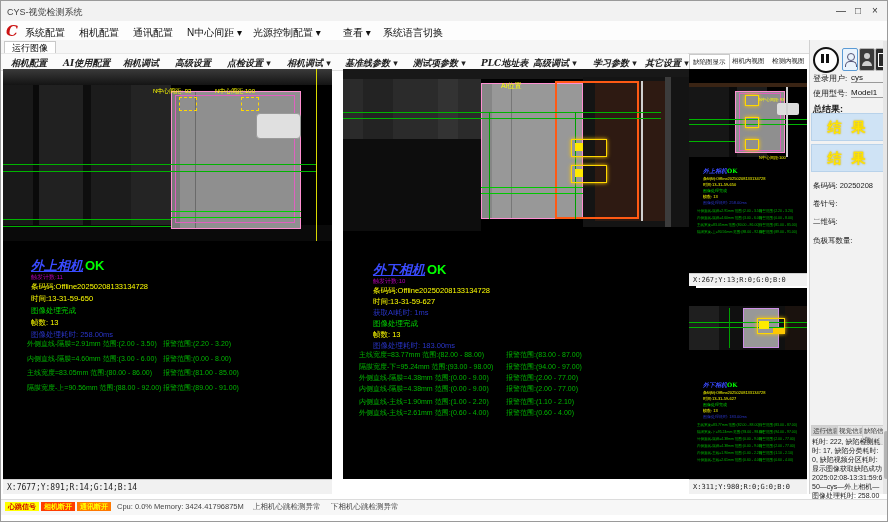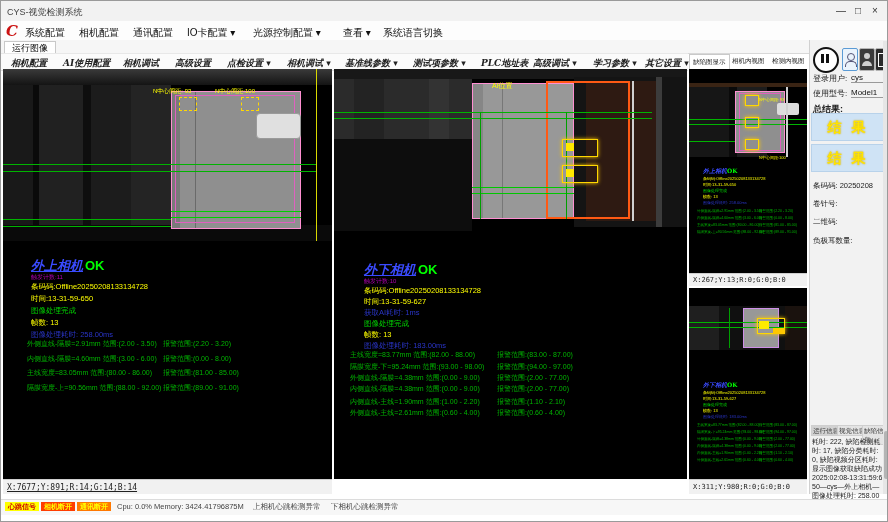--- a/index.html
+++ b/index.html
@@ -65,21 +65,21 @@
   <div class="abs" id="win-title">CYS-视觉检测系统</div>
   <div class="abs winbtn" style="right:38px;">—</div>
   <div class="abs winbtn" style="right:21px;">□</div>
   <div class="abs winbtn" style="right:4px;">×</div>
 
   <div class="abs" id="menubar"></div>
   <div class="abs" id="app-logo">C</div>
   <div class="abs menu-item" style="left:24px;">系统配置</div>
   <div class="abs menu-item" style="left:78px;">相机配置</div>
   <div class="abs menu-item" style="left:132px;">通讯配置</div>
-  <div class="abs menu-item" style="left:186px;">IO卡配置 ▾</div>
+  <div class="abs menu-item" style="left:186px;">N中心间距 ▾</div>
   <div class="abs menu-item" style="left:252px;">光源控制配置 ▾</div>
   <div class="abs menu-item" style="left:342px;">查看 ▾</div>
   <div class="abs menu-item" style="left:382px;">系统语言切换</div>
 
   <div class="abs" id="tabbar"></div>
   <div class="abs" id="tab-run">运行图像</div>
 
   <div class="abs" id="toolbar"></div>
   <div class="abs tool-item" style="left:10px;">相机配置</div>
   <div class="abs tool-item" style="left:62px;">AI使用配置</div>
@@ -129,23 +129,23 @@
     <div class="oline c-yel" style="left:28px;top:225px;">时间:13-31-59-650</div>
     <div class="oline c-grn" style="left:28px;top:237px;">图像处理完成</div>
     <div class="oline c-yel" style="left:28px;top:249px;">帧数: 13</div>
     <div class="oline c-dkb" style="left:28px;top:261px;">图像处理耗时: 258.00ms</div>
 
     <div class="mrow" style="left:24px;top:270px;"><span>外侧直线-隔膜=2.91mm 范围:(2.00 - 3.50)</span><span style="position:absolute;left:136px;">报警范围:(2.20 - 3.20)</span></div>
     <div class="mrow" style="left:24px;top:285px;"><span>内侧直线-隔膜=4.60mm 范围:(3.00 - 6.00)</span><span style="position:absolute;left:136px;">报警范围:(0.00 - 8.00)</span></div>
     <div class="mrow" style="left:24px;top:299px;"><span>主线宽度=83.05mm 范围:(80.00 - 86.00)</span><span style="position:absolute;left:136px;">报警范围:(81.00 - 85.00)</span></div>
     <div class="mrow" style="left:24px;top:314px;"><span>隔膜宽度-上=90.56mm 范围:(88.00 - 92.00)</span><span style="position:absolute;left:136px;">报警范围:(89.00 - 91.00)</span></div>
   </div>
-  <div class="coordbar" style="left:2px;top:478px;width:329px;height:15px;text-decoration:underline;">X:7677;Y:891;R:14;G:14;B:14</div>
-
-  <div class="panel" id="mid-panel" style="left:333px;top:68px;width:353px;height:410px;">
+  <div class="coordbar" style="left:2px;top:478px;width:329px;height:15px;">X:7677;Y:891;R:14;G:14;B:14</div>
+
+  <div class="panel" id="mid-panel" style="left:342px;top:68px;width:353px;height:410px;">
     <div class="abs" style="left:0;top:0;width:353px;height:10px;background:#181818;"></div>
     <div class="abs" style="left:0;top:10px;width:138px;height:60px;background:#2b2b2b;"></div>
     <div class="abs" style="left:20px;top:10px;width:30px;height:60px;background:#232323;"></div>
     <div class="abs" style="left:95px;top:10px;width:20px;height:60px;background:#333333;"></div>
     <div class="abs" style="left:0;top:70px;width:138px;height:92px;background:#0d0d0d;"></div>
     <div class="abs" style="left:240px;top:8px;width:113px;height:150px;background:#141414;"></div>
     <div class="abs" style="left:252px;top:12px;width:70px;height:140px;background:#2e1a12;"></div>
     <div class="abs" style="left:322px;top:8px;width:6px;height:150px;background:#3c3c3c;"></div>
     <div class="abs" style="left:138px;top:14px;width:102px;height:136px;background:#989898;border:1px solid #ff8fd2;box-sizing:border-box;"></div>
     <div class="abs" style="left:139px;top:15px;width:10px;height:134px;background:#868686;"></div>

